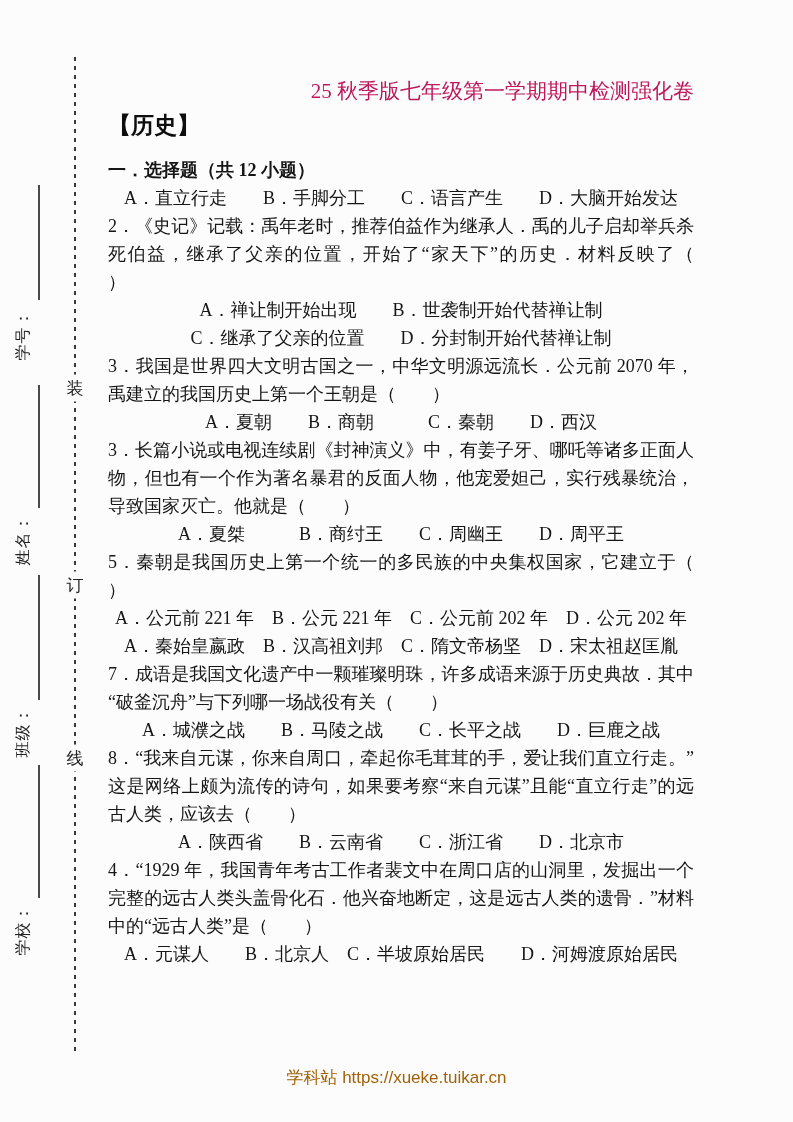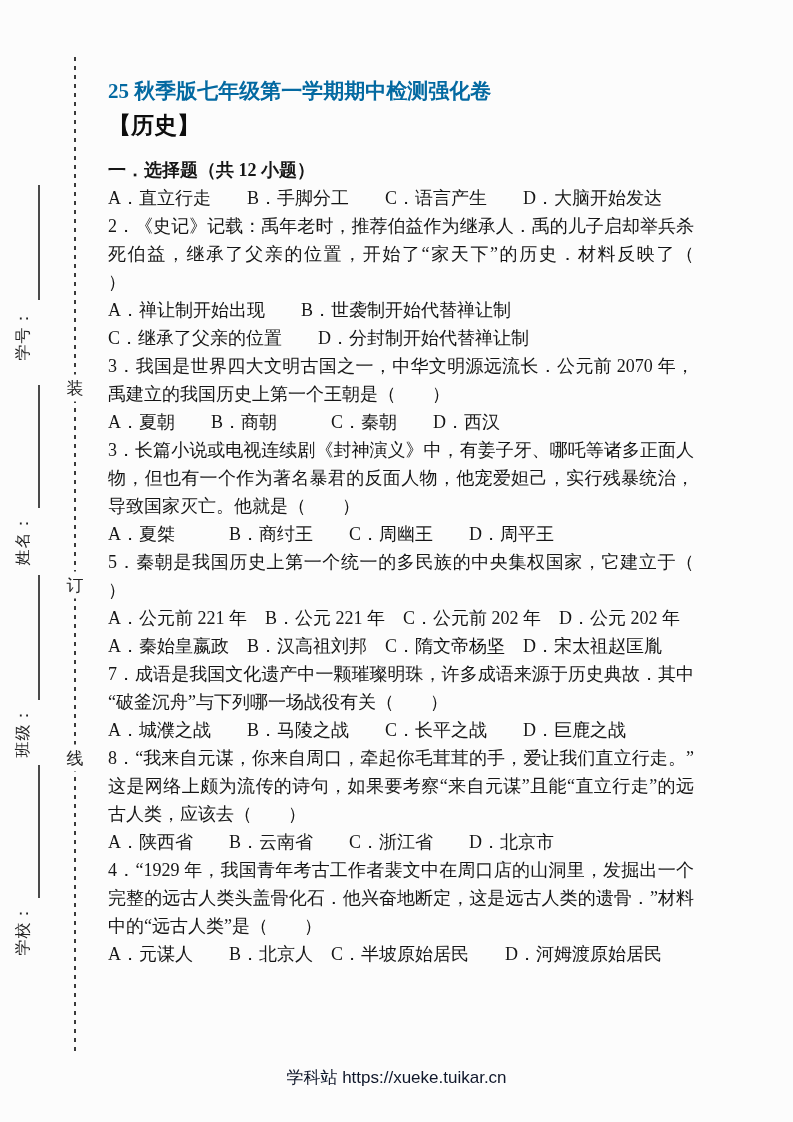--- a/index.html
+++ b/index.html
@@ -51,24 +51,24 @@
 
   
   .content {
     position: absolute;
     left: 108px; top: 76px;
     width: 586px;
   }
   .title {
     margin: 0;
     font-size: 21px;
-    font-weight: 700;
-    text-align: left;
+    font-weight: 400;
+    text-align: right;
     line-height: 30px;
-    color: #0369a1;
+    color: #be185d;
   }
   .subject {
     margin: 0;
     font-size: 23px;
     font-weight: 700;
     text-align: left;
     line-height: 40px;
     color: #0d0d0d;
   }
   .section-heading {
@@ -77,31 +77,31 @@
     font-weight: 700;
     line-height: 28px;
   }
   .q p {
     margin: 0;
     font-size: 18px;
     line-height: 28px;
     text-align: justify;
     word-break: break-all;
   }
-  .q p.opts { text-align: left; }
+  .q p.opts { text-align: center; }
 
   
   .footer {
     position: absolute;
     left: 0; right: 0;
     top: 1066px;
     text-align: center;
     font-family: "Liberation Sans", "DejaVu Sans", sans-serif;
     font-size: 17px;
-    color: #0f172a;
+    color: #a16207;
   }
 </style>
 </head>
 <body>
 
 <div class="page">
 
   <div class="binding-line"></div>
   <span class="binding-char" style="top:388px">装</span>
   <span class="binding-char" style="top:585px">订</span>

